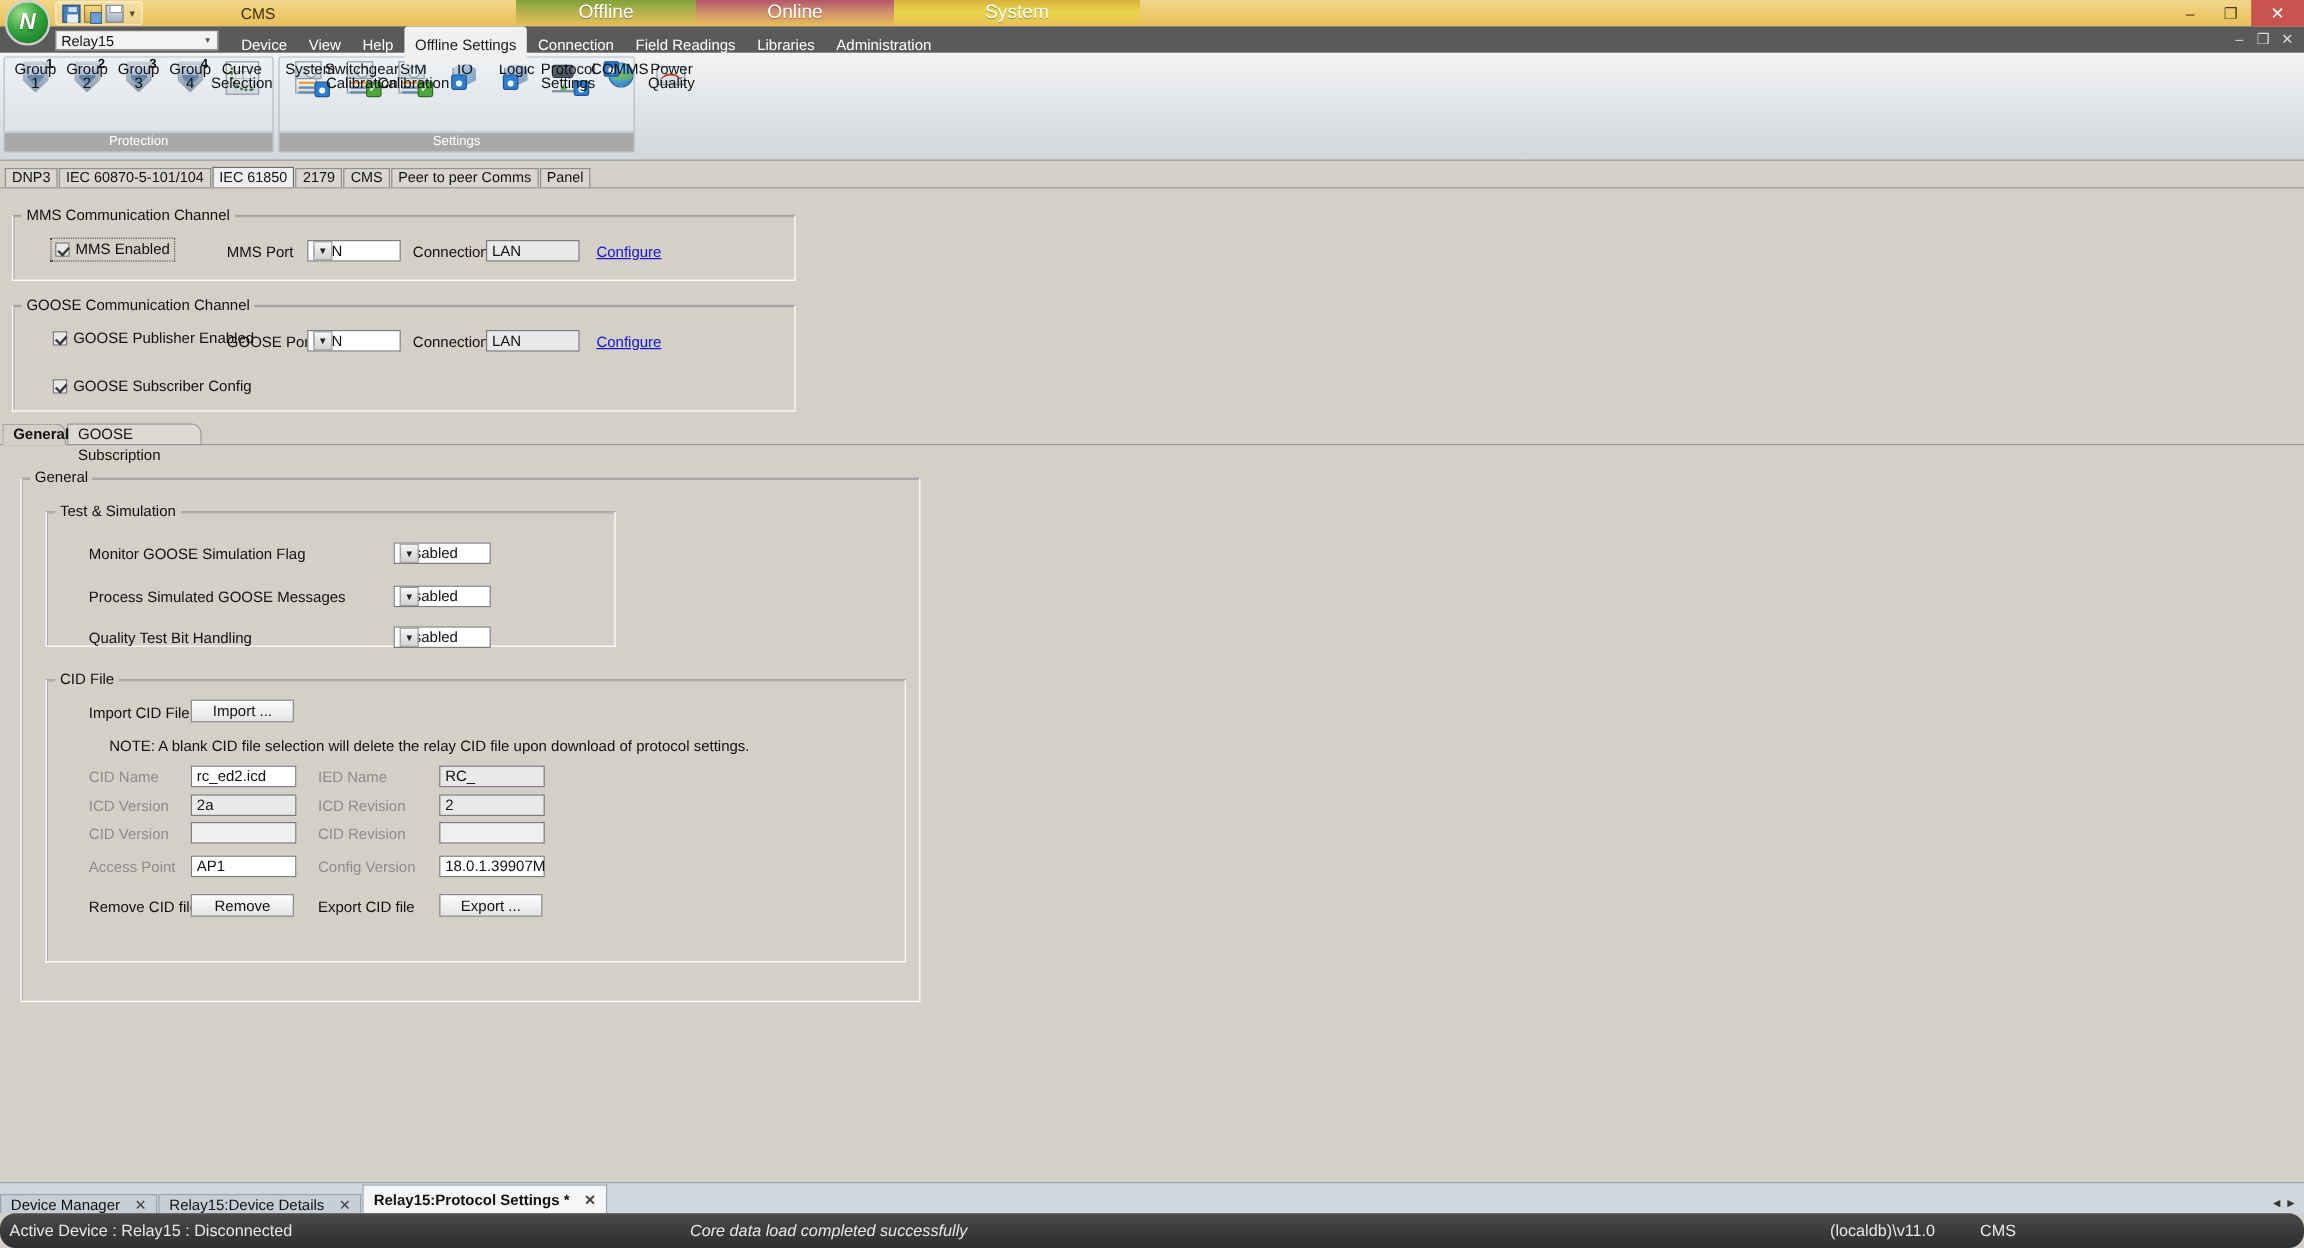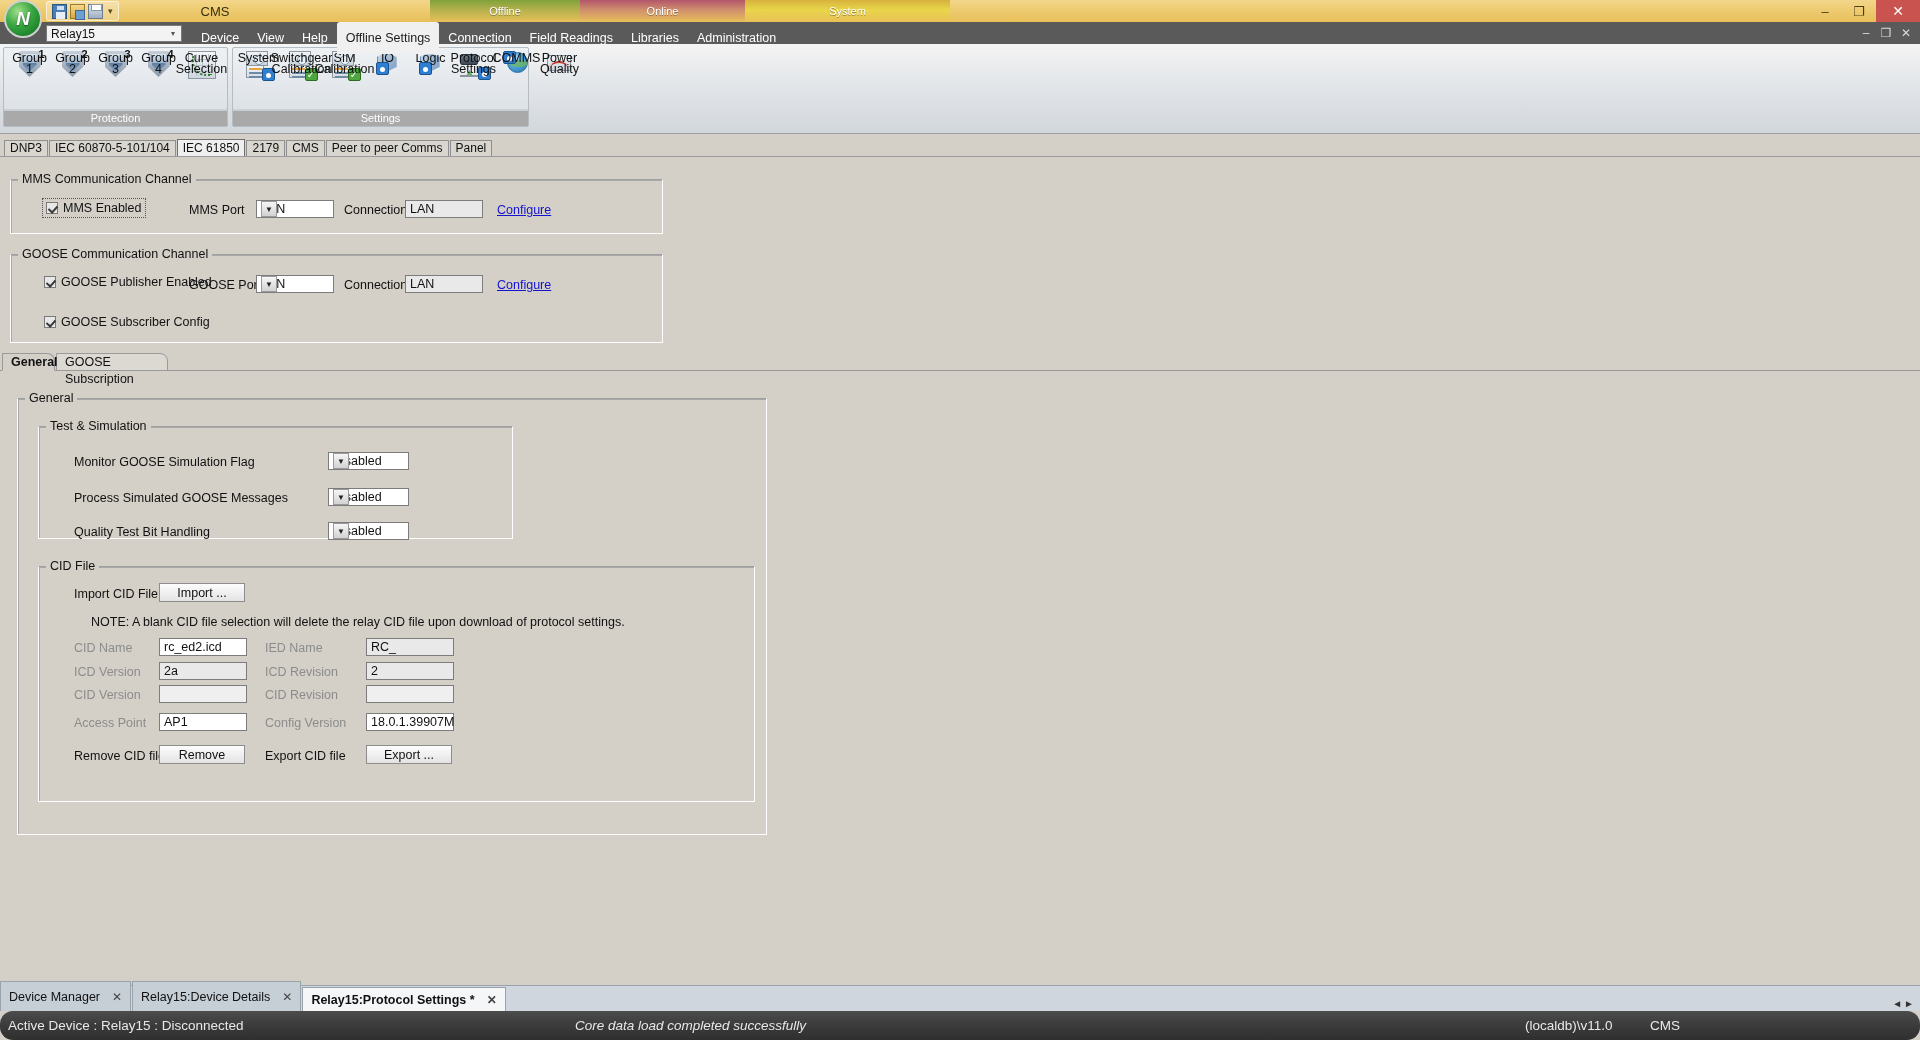--- a/index.html
+++ b/index.html
@@ -13,21 +13,21 @@
   }
   .app { position:relative; width:1920px; height:1040px; }
 
   
   .titlebar {
     position:absolute; left:0; top:0; width:1920px; height:22px;
     background:linear-gradient(to bottom,#f2d68a 0%, #edc96d 55%, #e8c058 100%);
     display:flex; align-items:center;
   }
   .tb-seg { height:22px; display:flex; align-items:center; justify-content:center;
-            color:#fff; font-size:11px; text-shadow:0 1px 0 rgba(0,0,0,.35); }
+            color:#fff; font-size:16px; text-shadow:0 1px 0 rgba(0,0,0,.35); }
   .tb-cms { color:#3a2e10; text-shadow:none; font-size:13px; }
   .seg-offline { background:linear-gradient(to bottom,#7fa23a 0%, #b5b14e 45%, #e8c058 100%); }
   .seg-online  { background:linear-gradient(to bottom,#b2566a 0%, #cf8f6d 45%, #e8c058 100%); }
   .seg-system  { background:linear-gradient(to bottom,#d7b23c 0%, #e9d54a 45%, #e8c058 100%); }
 
   .orb {
     position:absolute; left:4px; top:0px; width:38px; height:38px; border-radius:50%;
     background:radial-gradient(circle at 35% 28%, #9fe08a 0%, #36a53f 45%, #0d6b1f 100%);
     border:2px solid #cfcfcf; z-index:30;
     display:flex; align-items:center; justify-content:center;
@@ -190,21 +190,21 @@
   .itabs { position:absolute; left:0; top:353px; width:1920px; height:18px; }
   .itab { position:absolute; top:0; height:18px; font-size:12.5px; line-height:17px;
           padding:0 8px; background:#dcd8d2; border:1px solid #9a9a9a;
           border-radius:0 8px 0 0; }
   .itab.active { background:#d4d0c8; border-bottom-color:#d4d0c8; font-weight:bold; z-index:3; }
   .itabline { position:absolute; left:0; top:370px; width:1920px; height:1px; background:#9a9a9a; }
 
   
   .doctabs { position:absolute; left:0; top:985px; width:1920px; height:26px;
              background:#cfd6dd; border-top:1px solid #9aa3ac; display:flex; align-items:flex-end; }
-  .dtab { height:30px; display:flex; align-items:center; padding:0 8px; font-size:12.5px;
+  .dtab { height:16px; display:flex; align-items:center; padding:0 8px; font-size:12.5px;
           background:#c6ced6; border:1px solid #9aa3ac; border-bottom:none; margin-right:1px; }
   .dtab.active { background:#f4f6f8; font-weight:bold; height:24px; }
   .dtab .x { margin-left:12px; font-size:12px; color:#444; }
   .docnav { margin-left:auto; display:flex; align-items:center; gap:2px; padding:0 6px 2px 0; font-size:10px; color:#333; }
 
   
   .statusbar { position:absolute; left:0; top:1011px; width:1920px; height:29px;
                background:linear-gradient(to bottom,#4c4c4c 0%, #3b3b3b 50%, #2f2f2f 100%);
                color:#e8e8e8; font-size:13.5px; display:flex; align-items:center;border-radius:13px; }
   .sb-left { padding-left:8px; }

